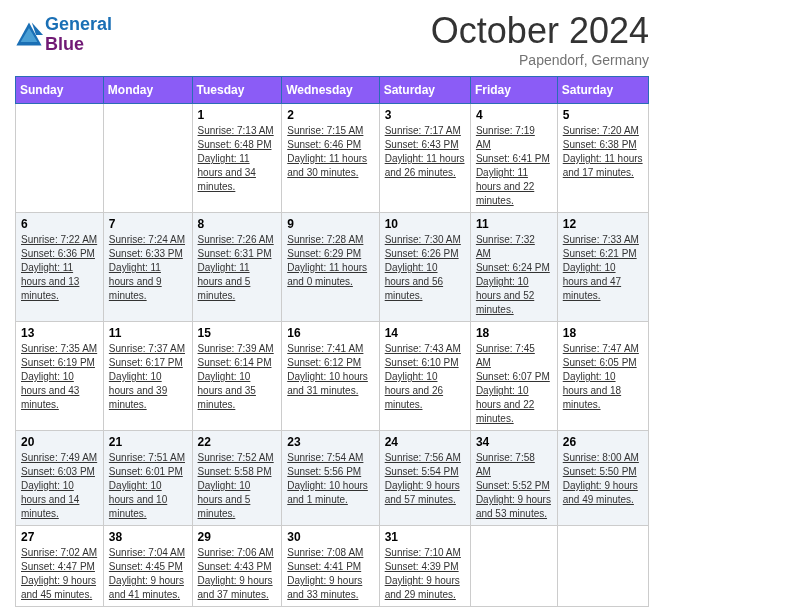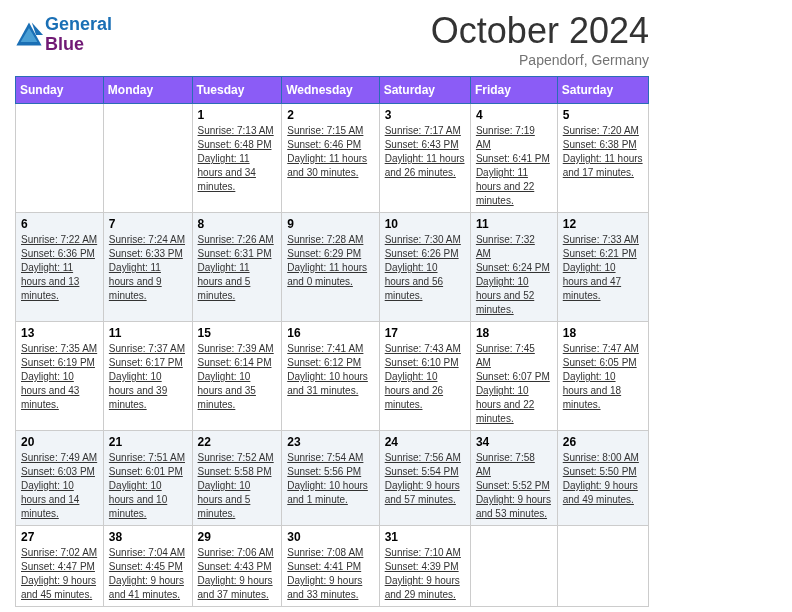--- a/index.html
+++ b/index.html
@@ -193,21 +193,21 @@
           </td>
           <td>
             <span class="day-num">15</span>
             <div class="day-info">Sunrise: 7:39 AM<br>Sunset: 6:14 PM<br>Daylight: 10 hours and 35 minutes.</div>
           </td>
           <td>
             <span class="day-num">16</span>
             <div class="day-info">Sunrise: 7:41 AM<br>Sunset: 6:12 PM<br>Daylight: 10 hours and 31 minutes.</div>
           </td>
           <td>
-            <span class="day-num">17</span>
+            <span class="day-num">14</span>
             <div class="day-info">Sunrise: 7:43 AM<br>Sunset: 6:10 PM<br>Daylight: 10 hours and 26 minutes.</div>
           </td>
           <td>
             <span class="day-num">18</span>
             <div class="day-info">Sunrise: 7:45 AM<br>Sunset: 6:07 PM<br>Daylight: 10 hours and 22 minutes.</div>
           </td>
           <td>
             <span class="day-num">18</span>
             <div class="day-info">Sunrise: 7:47 AM<br>Sunset: 6:05 PM<br>Daylight: 10 hours and 18 minutes.</div>
           </td>

